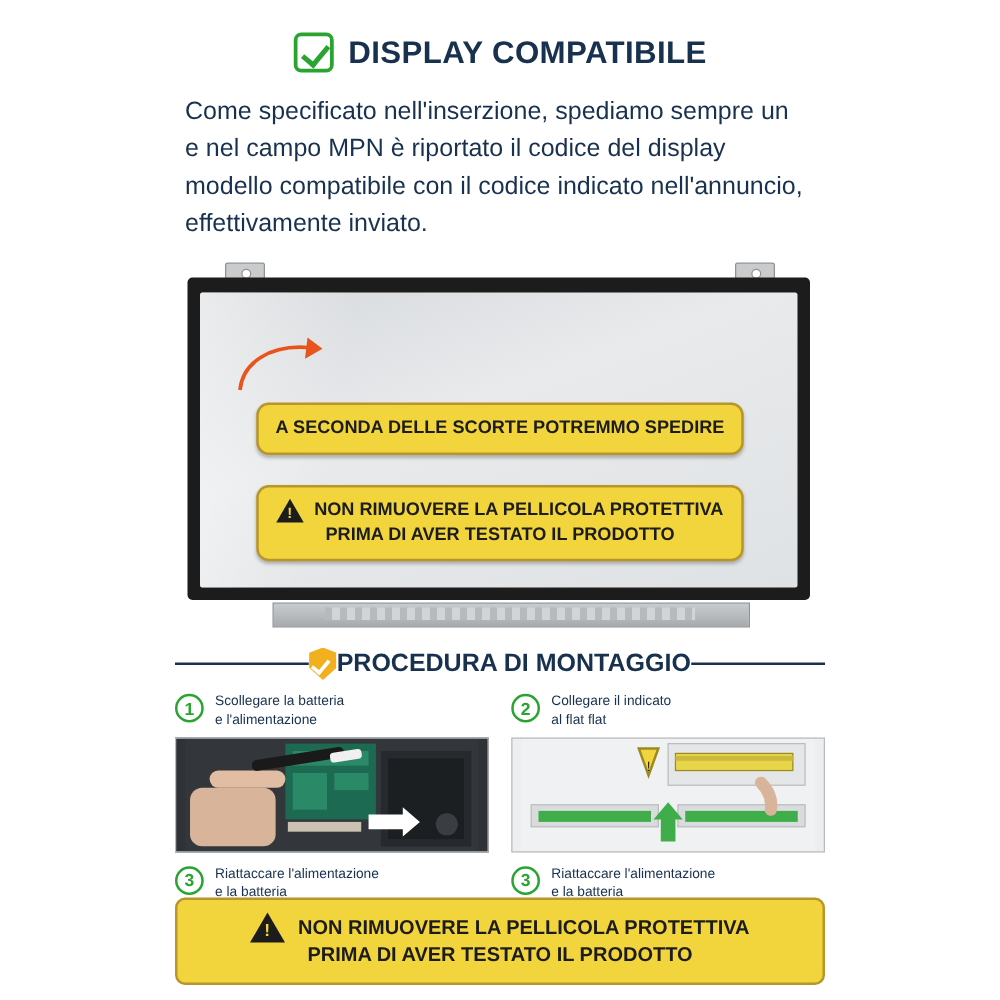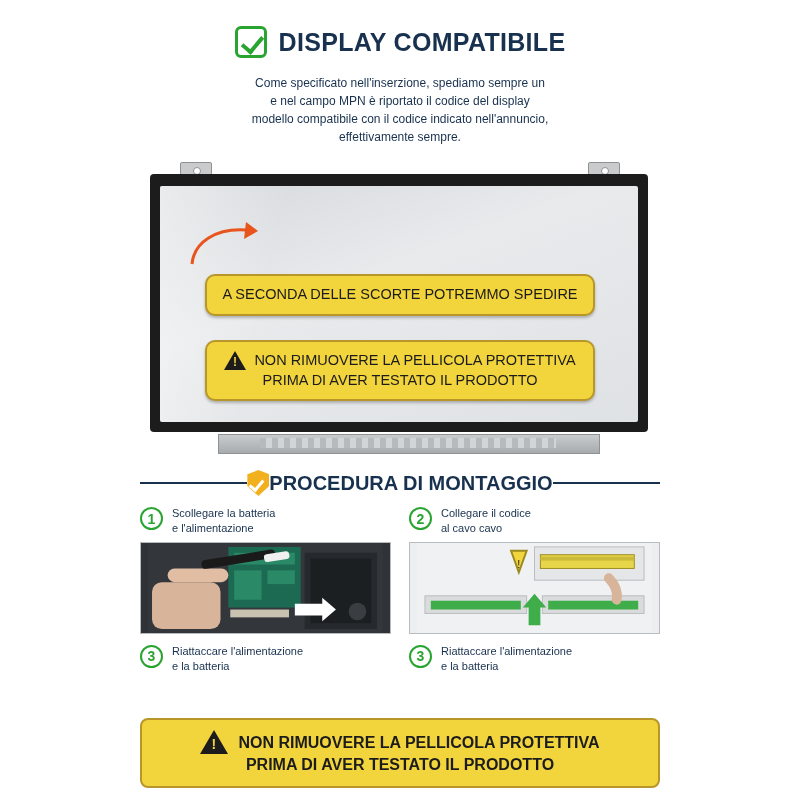--- a/index.html
+++ b/index.html
@@ -60,22 +60,22 @@
   .header-title {
     font-size: 25px;
     font-weight: bold;
     color: #18314f;
     letter-spacing: 0.3px;
     white-space: nowrap;
   }
 
   .intro {
     margin: 16px 8px 0 8px;
-    text-align: center;
-    font-size: 12px;
+    text-align: left;
+    font-size: 20px;
     line-height: 1.5;
     color: #18314f;
   }
 
   
   .display-wrap {
     position: relative;
     margin-top: 16px;
     width: 520px;
     height: 300px;
@@ -141,21 +141,21 @@
   .banner {
     position: absolute;
     left: 50%;
     transform: translateX(-50%);
     background: #f2d43c;
     border: 2px solid #b9962a;
     border-radius: 10px;
     box-shadow: 0 2px 3px rgba(0,0,0,0.25);
     text-align: center;
     color: #1c1c1c;
-    font-weight: normal;
+    font-weight: bold;
     box-sizing: border-box;
   }
   .banner.b1 {
     top: 112px;
     width: 390px;
     padding: 9px 10px;
     font-size: 14.5px;
     line-height: 1.35;
   }
   .banner.b2 {
@@ -355,21 +355,21 @@
 
     <div class="header-row">
       <span class="check-box-icon"></span>
       <span class="header-title">DISPLAY COMPATIBILE</span>
     </div>
 
     <div class="intro">
       <div>Come specificato nell'inserzione, spediamo sempre un</div>
       <div>e nel campo MPN è riportato il codice del display</div>
       <div>modello compatibile con il codice indicato nell'annuncio,</div>
-      <div>effettivamente sempre.</div>
+      <div>effettivamente inviato.</div>
     </div>
 
     <div class="display-wrap">
       <span class="tab left"></span>
       <span class="tab right"></span>
 
       <div class="panel-frame">
         <div class="panel-screen"></div>
       </div>
 
@@ -405,22 +405,22 @@
       <div class="step">
         <span class="step-num">1</span>
         <span class="step-text">
           <span>Scollegare la batteria</span><br>
           <span>e l'alimentazione</span>
         </span>
       </div>
       <div class="step">
         <span class="step-num">2</span>
         <span class="step-text">
-          <span>Collegare il codice</span><br>
-          <span>al cavo cavo</span>
+          <span>Collegare il indicato</span><br>
+          <span>al flat flat</span>
         </span>
       </div>
     </div>
 
     <div class="thumb-row">
       <div class="thumb tb-left">
         <svg viewBox="0 0 240 92" width="100%" height="100%">
           <rect x="0" y="0" width="240" height="92" fill="#33373c"></rect>
           <rect x="82" y="4" width="74" height="62" fill="#1d6a52"></rect>
           <rect x="88" y="10" width="62" height="12" fill="#2a8a68"></rect>

